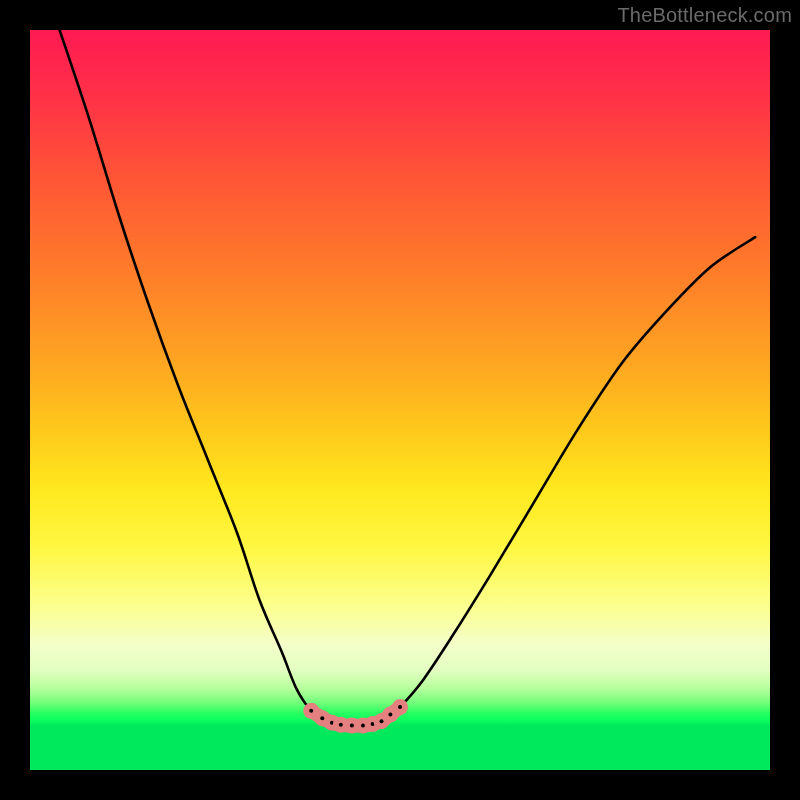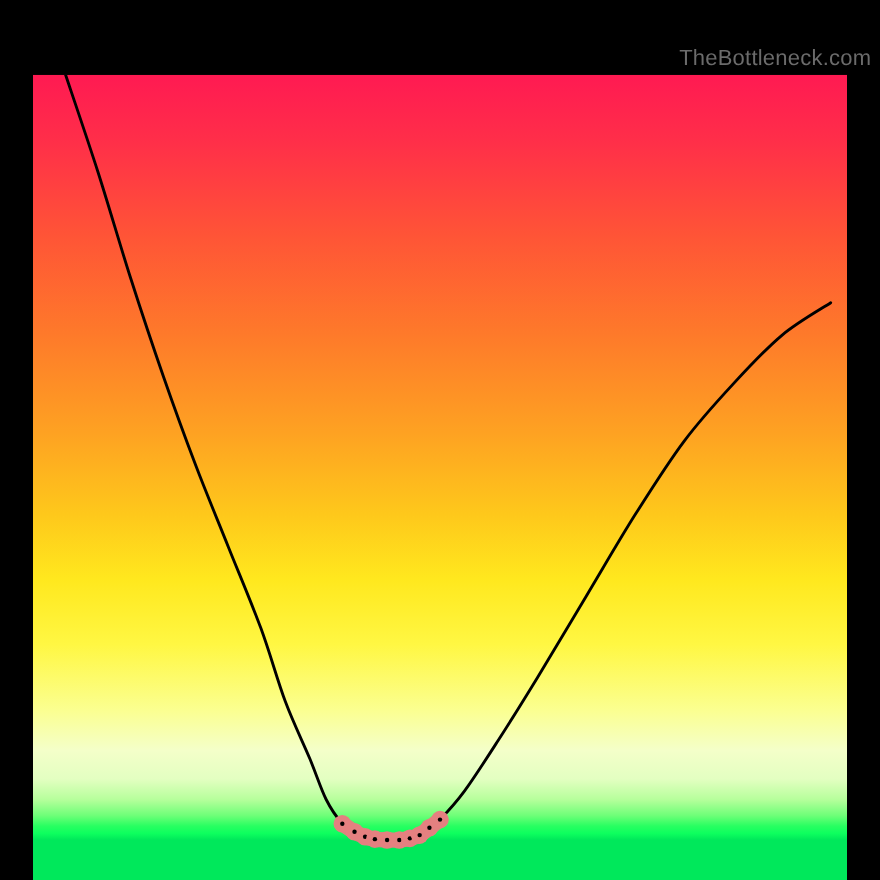--- a/index.html
+++ b/index.html
@@ -9,21 +9,20 @@
     height: 800px;
     overflow: hidden;
     background: #000;
     font-family: Arial, Helvetica, sans-serif;
   }
   .frame {
     position: relative;
     width: 800px;
     height: 608px;
     background: #000;
-    margin-top: 38px;
   }
   .plot-area {
     position: absolute;
     left: 30px;
     top: 30px;
     width: 740px;
     height: 740px;
     overflow: hidden;
   }
   .gradient-bg {

